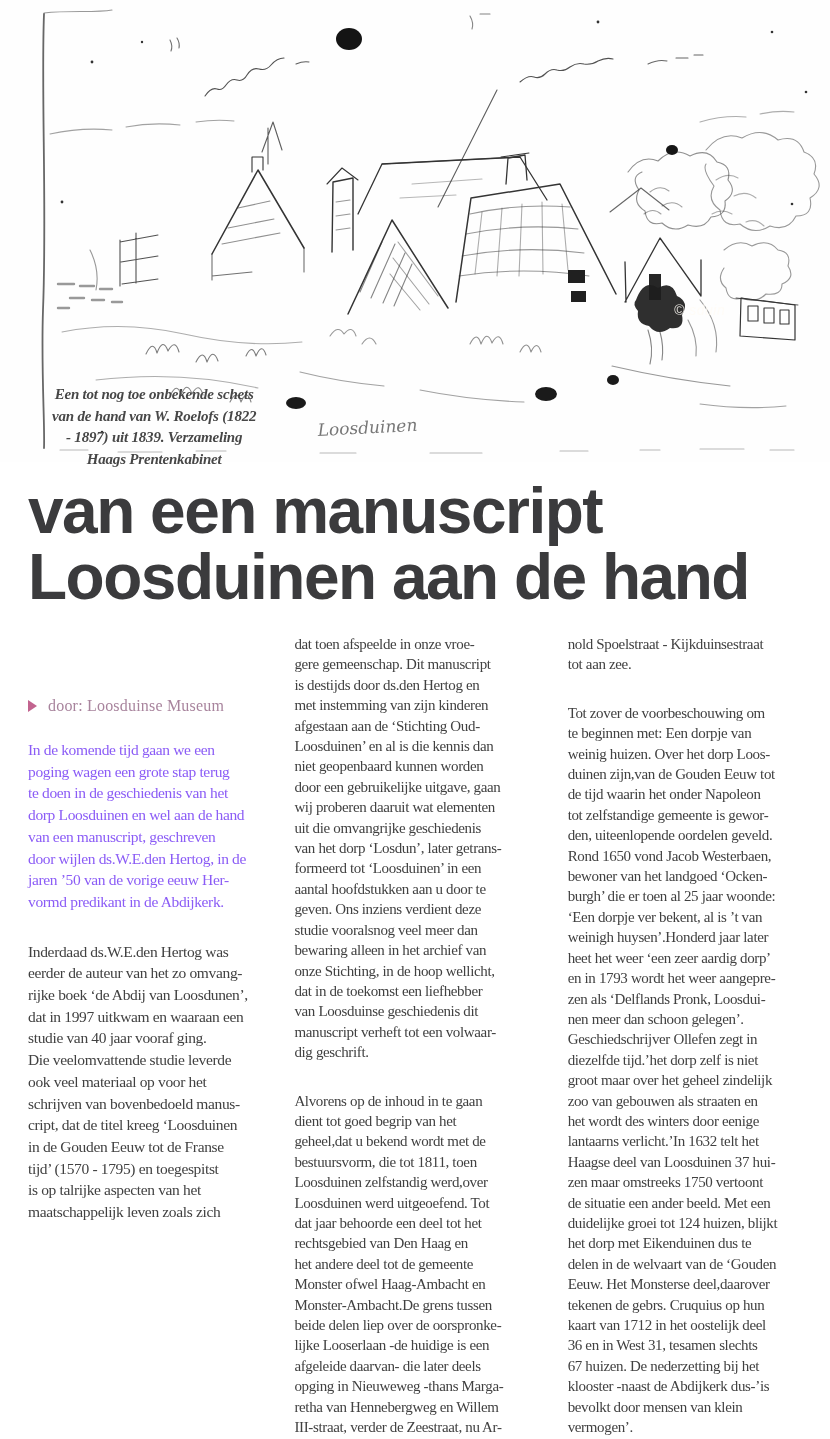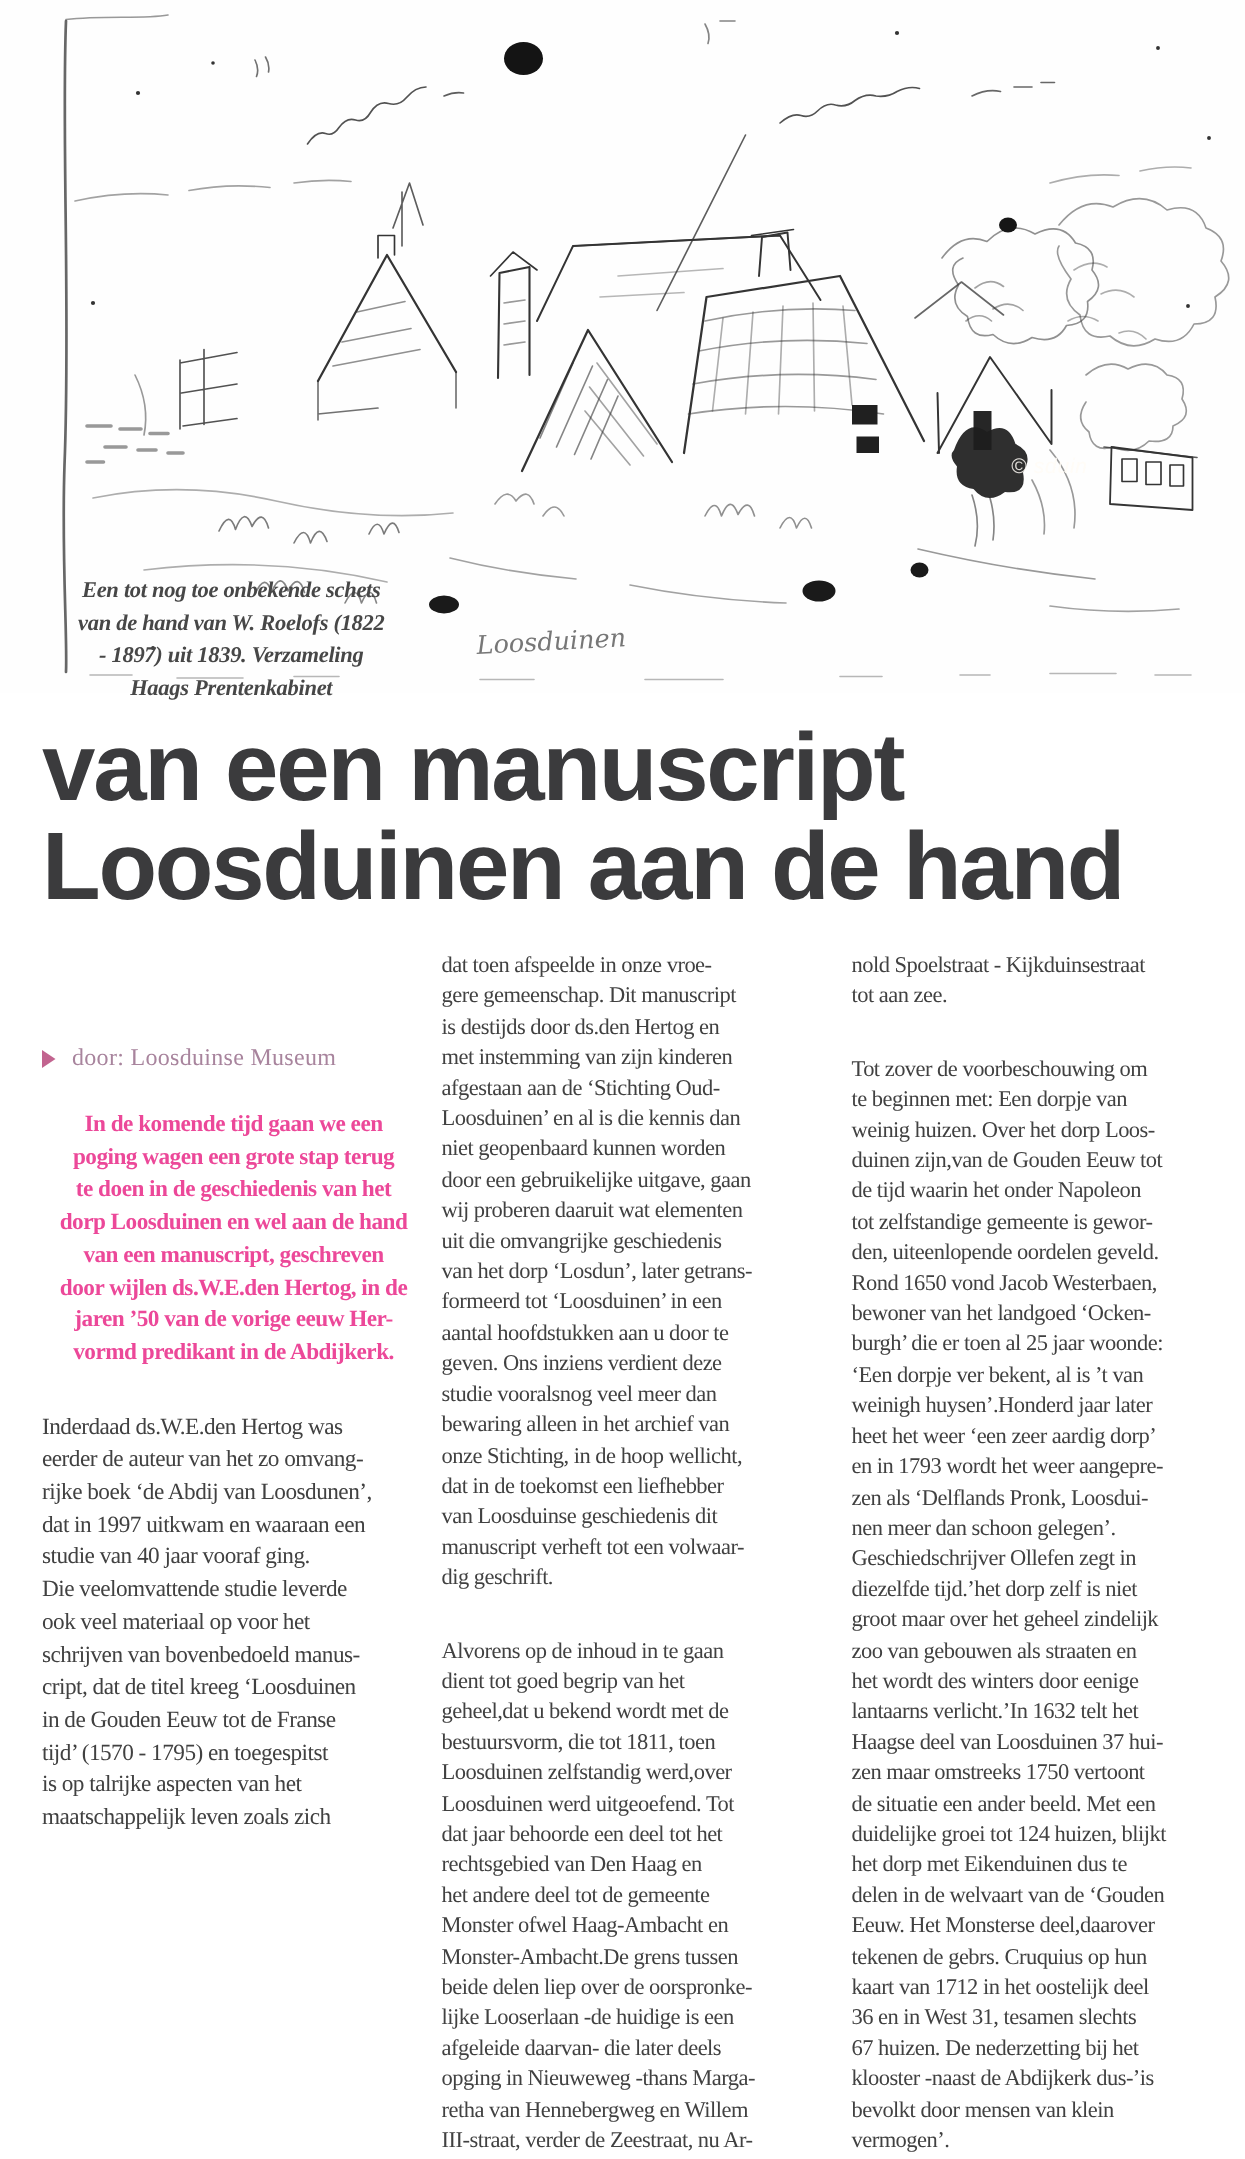--- a/index.html
+++ b/index.html
@@ -33,21 +33,21 @@
   
   .columns{display:flex;padding-left:28px;margin-top:24px;align-items:flex-start;}
   .col{color:var(--body-text);}
   .col1{width:257px;padding-top:63px;font-size:15.5px;}
   .col2{width:275px;font-size:15px;margin-left:11px;}
   .col3{width:264px;font-size:15px;}
   .para{white-space:pre;letter-spacing:-0.35px;}
   .col1 .para{line-height:21.7px;}
   .col2 .para,.col3 .para{line-height:20.4px;}
   .para + .para{margin-top:28px;}
-  .col1 .intro{font-weight:700;color:#ec4899;text-align:center;}
+  .col1 .intro{font-weight:400;color:#8b5cf6;}
   .col1 .intro + .para{}
   .byline{
     display:flex;align-items:center;margin-bottom:24px;height:18px;
     font-size:16px;color:var(--byline-text);letter-spacing:0.2px;
   }
   .byline .tri{
     width:0;height:0;border-left:9px solid var(--byline-marker);
     border-top:6px solid transparent;border-bottom:6px solid transparent;
     margin-right:11px;flex:0 0 auto;
   }

